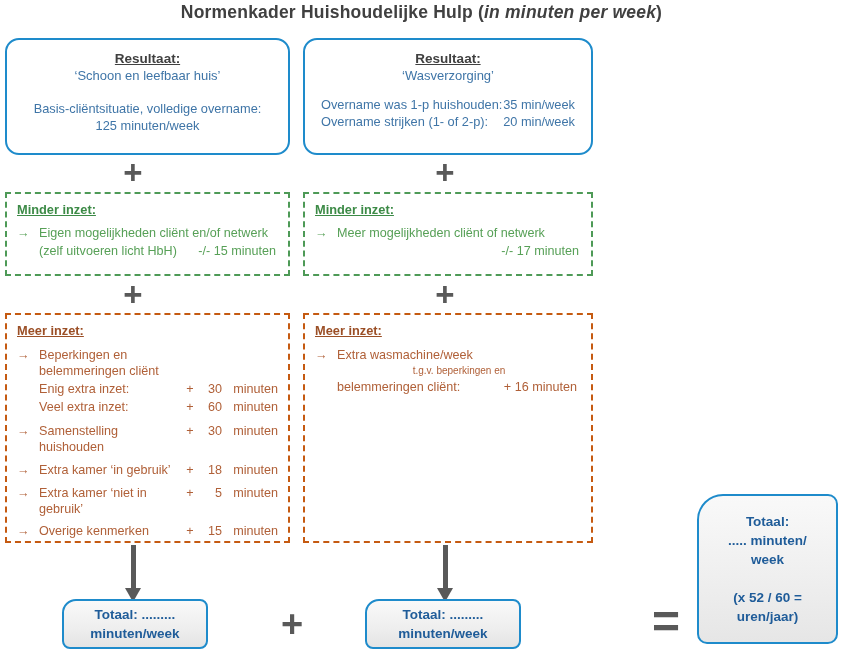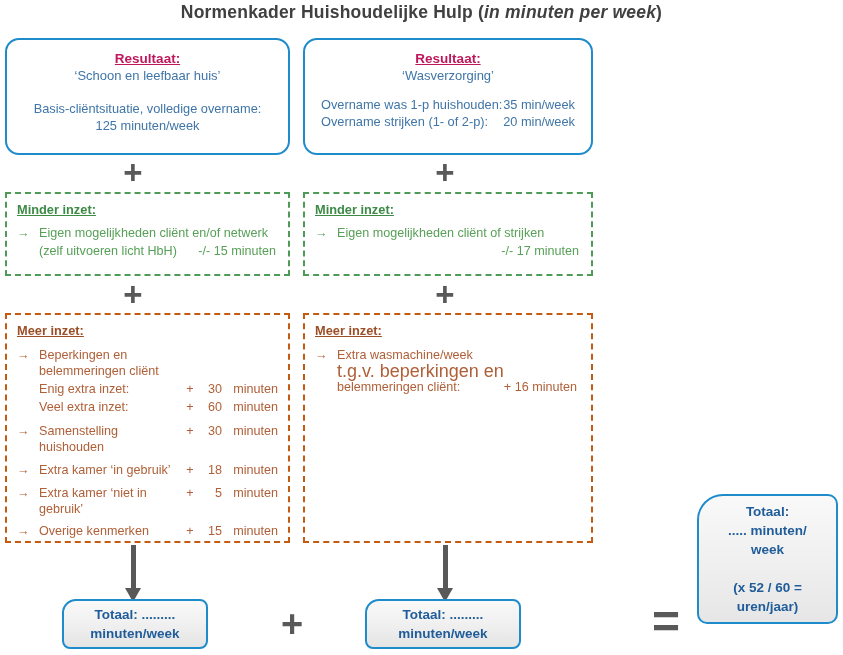--- a/index.html
+++ b/index.html
@@ -11,21 +11,21 @@
     position:absolute;left:0;top:2px;width:100%;text-align:center;
     font-size:17.5px;font-weight:bold;color:#404040;letter-spacing:.2px;
   }
   .title i{font-style:italic;}
 
   
   .bluebox{
     position:absolute;box-sizing:border-box;border:2.5px solid #1E8BCB;
     border-radius:14px;padding:11px 12px 8px 12px;text-align:center;
   }
-  .b-head{font-size:13.5px;font-weight:bold;text-decoration:underline;color:#be185d;}
+  .b-head{font-size:13.5px;font-weight:bold;text-decoration:underline;color:#404040;}
   .b-sub{font-size:13px;color:#3F75A7;margin-top:2px;}
   .b-line{font-size:12.8px;color:#3F75A7;line-height:17px;}
   .b-gap{height:17px;}
   .b-row{display:flex;justify-content:space-between;font-size:12.8px;color:#3F75A7;
          line-height:17px;padding:0 4px;text-align:left;}
 
   
   .greenbox{
     position:absolute;box-sizing:border-box;border:2px dashed #4E9A57;
     padding:8px 12px 6px 10px;
@@ -42,21 +42,21 @@
     padding:8px 10px 6px 10px;color:#B06038;
   }
   .o-head{font-size:12.8px;font-weight:bold;text-decoration:underline;color:#9B4F26;margin-bottom:9px;}
   .o-row{display:flex;align-items:baseline;font-size:12.6px;line-height:16px;}
   .o-arrow{width:22px;flex:0 0 22px;}
   .o-label{flex:1;}
   .o-plus{width:16px;flex:0 0 16px;text-align:center;}
   .o-num{width:24px;flex:0 0 24px;text-align:right;}
   .o-unit{width:56px;flex:0 0 56px;text-align:right;}
   .mt2{margin-top:2px;} .mt6{margin-top:6px;} .mt7{margin-top:7px;} .mt8{margin-top:8px;}
-  .o-lines{font-size:18px;line-height:16px;padding-left:22px;}
+  .o-lines{font-size:10px;line-height:16px;padding-left:22px;text-align:center;}
   .o-firstline{display:flex;font-size:12.6px;line-height:16px;}
   .o-valrow{display:flex;justify-content:space-between;font-size:12.6px;line-height:16px;padding-left:22px;padding-right:4px;}
 
   
   .op-plus{
     position:absolute;width:40px;text-align:center;font-size:33px;font-weight:bold;
     color:#595959;line-height:34px;
   }
   .op-equals{
     position:absolute;width:56px;text-align:center;font-size:48px;font-weight:bold;
@@ -134,21 +134,21 @@
     <div class="g-split">
       <span>(zelf uitvoeren licht HbH)</span>
       <span>-/- 15 minuten</span>
     </div>
   </div>
 
   <div class="greenbox" style="left:303px;top:192px;width:290px;height:84px;">
     <div class="g-head">Minder inzet:</div>
     <div class="g-row">
       <span class="g-arrow">→</span>
-      <span>Eigen mogelijkheden cliënt of strijken</span>
+      <span>Meer mogelijkheden cliënt of netwerk</span>
     </div>
     <div class="g-split">
       <span></span>
       <span>-/- 17 minuten</span>
     </div>
   </div>
 
   <div class="op-plus" style="left:113px;top:278px;">+</div>
   <div class="op-plus" style="left:425px;top:278px;">+</div>
 
@@ -229,21 +229,21 @@
 
   <div class="op-plus" style="left:272px;top:607px;font-size:38px;">+</div>
 
   <div class="totaalbox" style="left:365px;top:599px;width:156px;height:50px;">
     <div>Totaal:  .........</div>
     <div>minuten/week</div>
   </div>
 
   <div class="op-equals" style="left:638px;top:598px;">=</div>
 
-  <div class="finalbox" style="left:697px;top:494px;width:141px;height:130px;">
+  <div class="finalbox" style="left:697px;top:494px;width:141px;height:150px;">
     <div>Totaal:</div>
     <div>..... minuten/</div>
     <div>week</div>
     <div class="f-gap"></div>
     <div>(x 52 / 60 =</div>
     <div>uren/jaar)</div>
   </div>
 
 </div>
 

